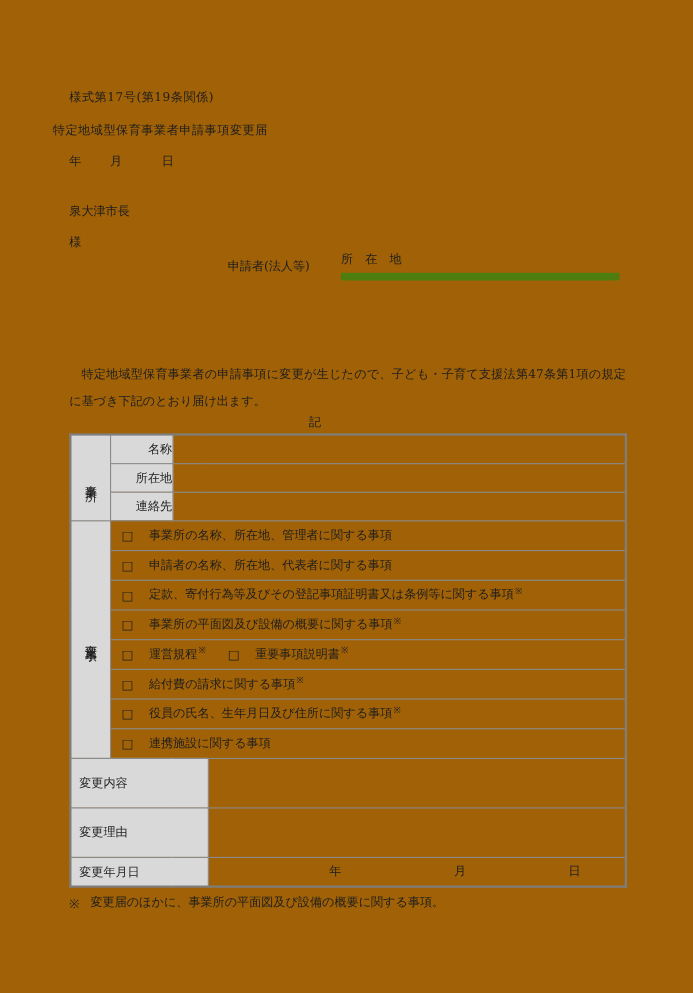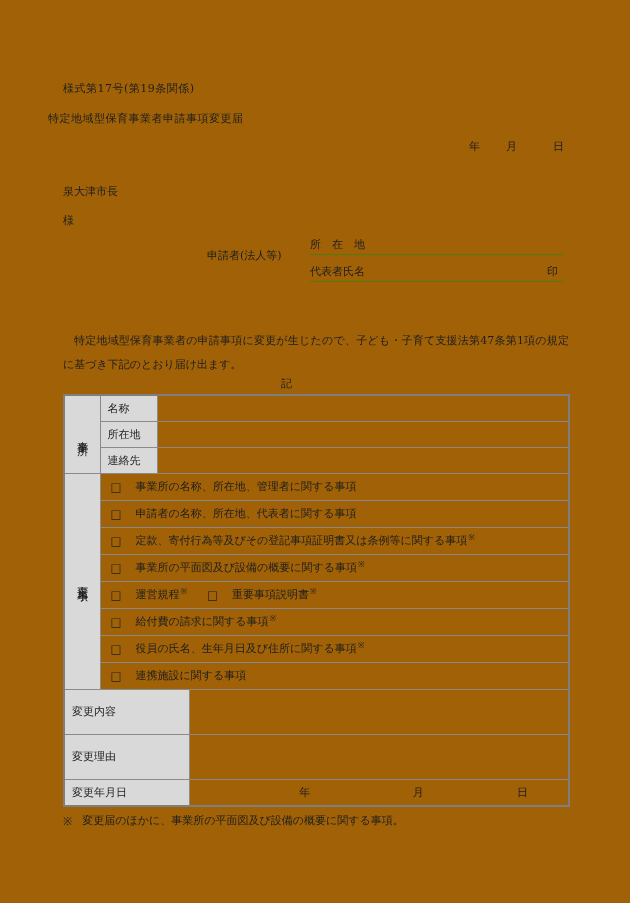--- a/index.html
+++ b/index.html
@@ -7,43 +7,43 @@
   body {
     height:903px; background:#ffffff;
     font-family:"DejaVu Serif","Liberation Serif",serif;
     font-size:11px; color:#1d1d1d;
   }
   .page { position:relative; width:630px; height:903px; background:#a16207; overflow:hidden; }
 
   .form-no { position:absolute; left:63px; top:81px; letter-spacing:0.5px; }
   .doc-title { position:absolute; left:63px; top:111px; width:505px; text-align:left; transform:translateX(-15px); letter-spacing:0.5px; }
 
-  .date-line { position:absolute; left:63px; top:139px; width:505px; text-align:right; }
+  .date-line { position:absolute; left:63px; top:139px; width:505px; text-align:left; }
   .date-line .d-year { margin-right:26px; }
   .date-line .d-month { margin-right:36px; }
   .date-line .d-day { margin-right:4px; }
 
   .addressee { position:absolute; left:63px; top:184px; display:flex; gap:14px;flex-direction:column; }
 
   .applicant { position:absolute; left:207px; top:228px; display:flex; align-items:center; }
   .app-label { width:88px; margin-right:15px; white-space:nowrap; }
   .app-fields { width:253px; }
-  .field { height:27px; border-bottom:1px solid #4d7c0f; display:flex; align-items:flex-end; justify-content:space-between; padding:0 5px 2px 0; white-space:pre; }
+  .field { height:27px; border-bottom:7px solid #4d7c0f; display:flex; align-items:flex-start; justify-content:space-between; padding:0 5px 2px 0; white-space:pre; }
 
   .body-text { position:absolute; left:63px; top:329px; width:506px; line-height:24px; text-indent:11px; text-align:justify; }
   .record-heading { position:absolute; left:63px; top:376px; width:505px; text-align:center; transform:translateX(-29px); }
 
   table.main { position:absolute; left:63px; top:394px; width:505px; border-collapse:collapse; table-layout:fixed; border:2px solid #7e7e7e; }
   table.main td { border:1px solid #8a8a8a; vertical-align:middle; }
   .gray { background:#d9d9d9; }
   tr.office-row { height:26px; }
   tr.chk-row { height:27px; }
   tr.big-row { height:45px; }
   tr.date-row { height:27px; }
-  .office-label { padding-left:7px; }
+  .office-label { padding-left:23px;text-align:right; }
   .vcell { text-align:center; }
   .vtext { writing-mode:vertical-rl; text-orientation:upright; letter-spacing:2px; line-height:1; display:inline-block; }
   .chk-cell { padding-left:4px; }
   .chk-line { display:flex; align-items:center; }
   .box { margin-left:6px; margin-right:14px; font-size:11.5px; }
   .box2 { margin-left:20px; margin-right:14px; font-size:11.5px; }
   .mark { font-size:8px; position:relative; top:-4px; margin-left:1px; }
   .big-label { padding-left:7px; }
   .ymd-cell { position:relative; }
   .ymd-cell span { position:absolute; top:50%; transform:translateY(-50%); }
@@ -70,24 +70,20 @@
     <span>様</span>
   </div>
 
   <div class="applicant">
     <div class="app-label">申請者(法人等)</div>
     <div class="app-fields">
       <div class="field">
         <span>所　在　地</span>
         <span></span>
       </div>
-      <div class="field">
-        <span>代表者氏名</span>
-        <span>印</span>
-      </div>
     </div>
   </div>
 
   <div class="body-text">特定地域型保育事業者の申請事項に変更が生じたので、子ども・子育て支援法第47条第1項の規定に基づき下記のとおり届け出ます。</div>
   <div class="record-heading">記</div>
 
   <table class="main">
     <colgroup>
         <col style="width:36px">
         <col style="width:57px">

